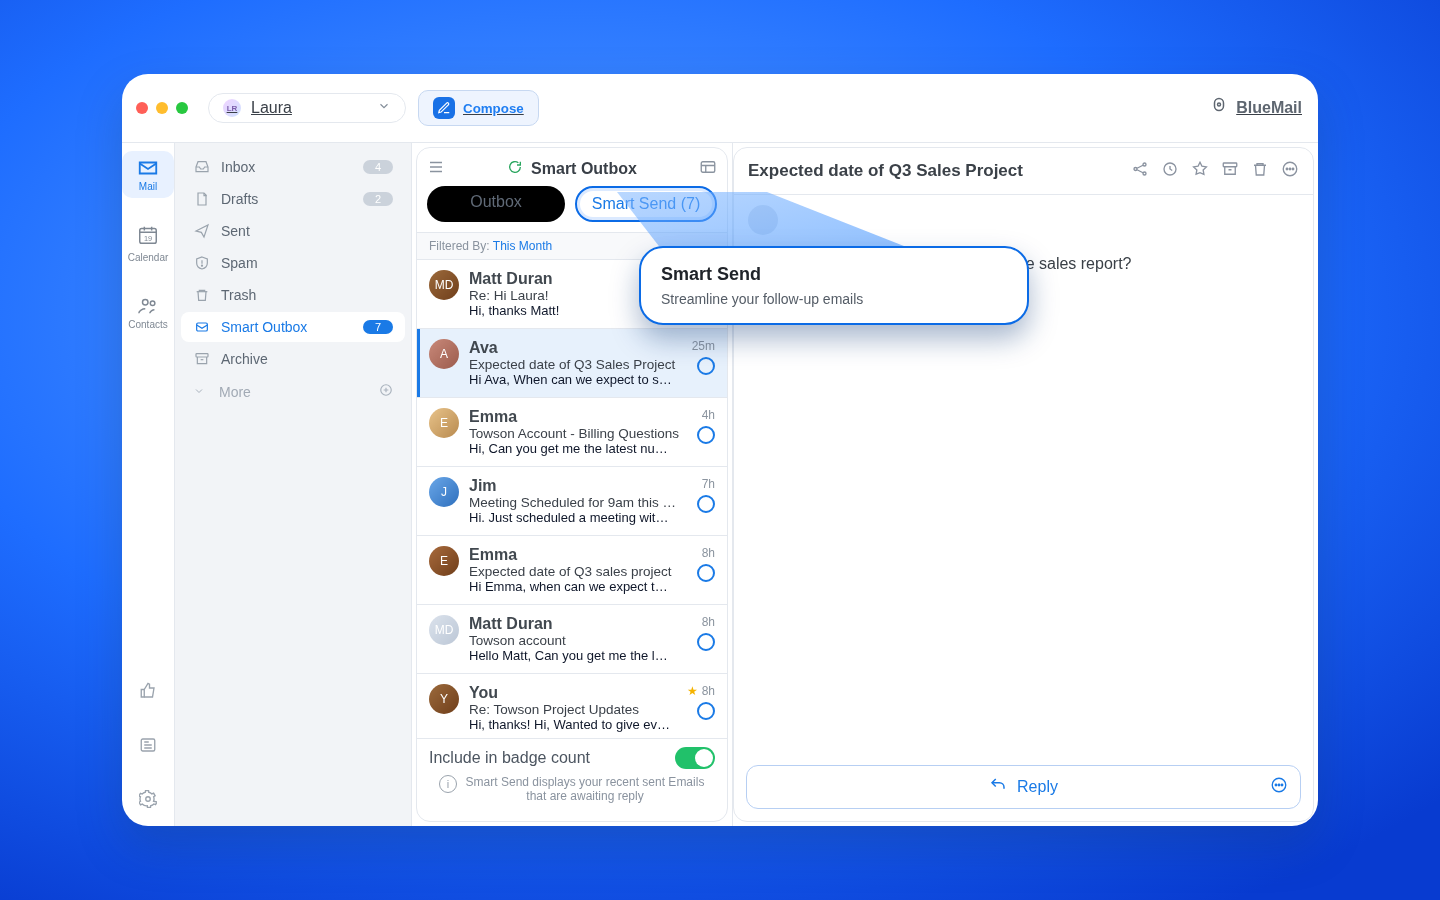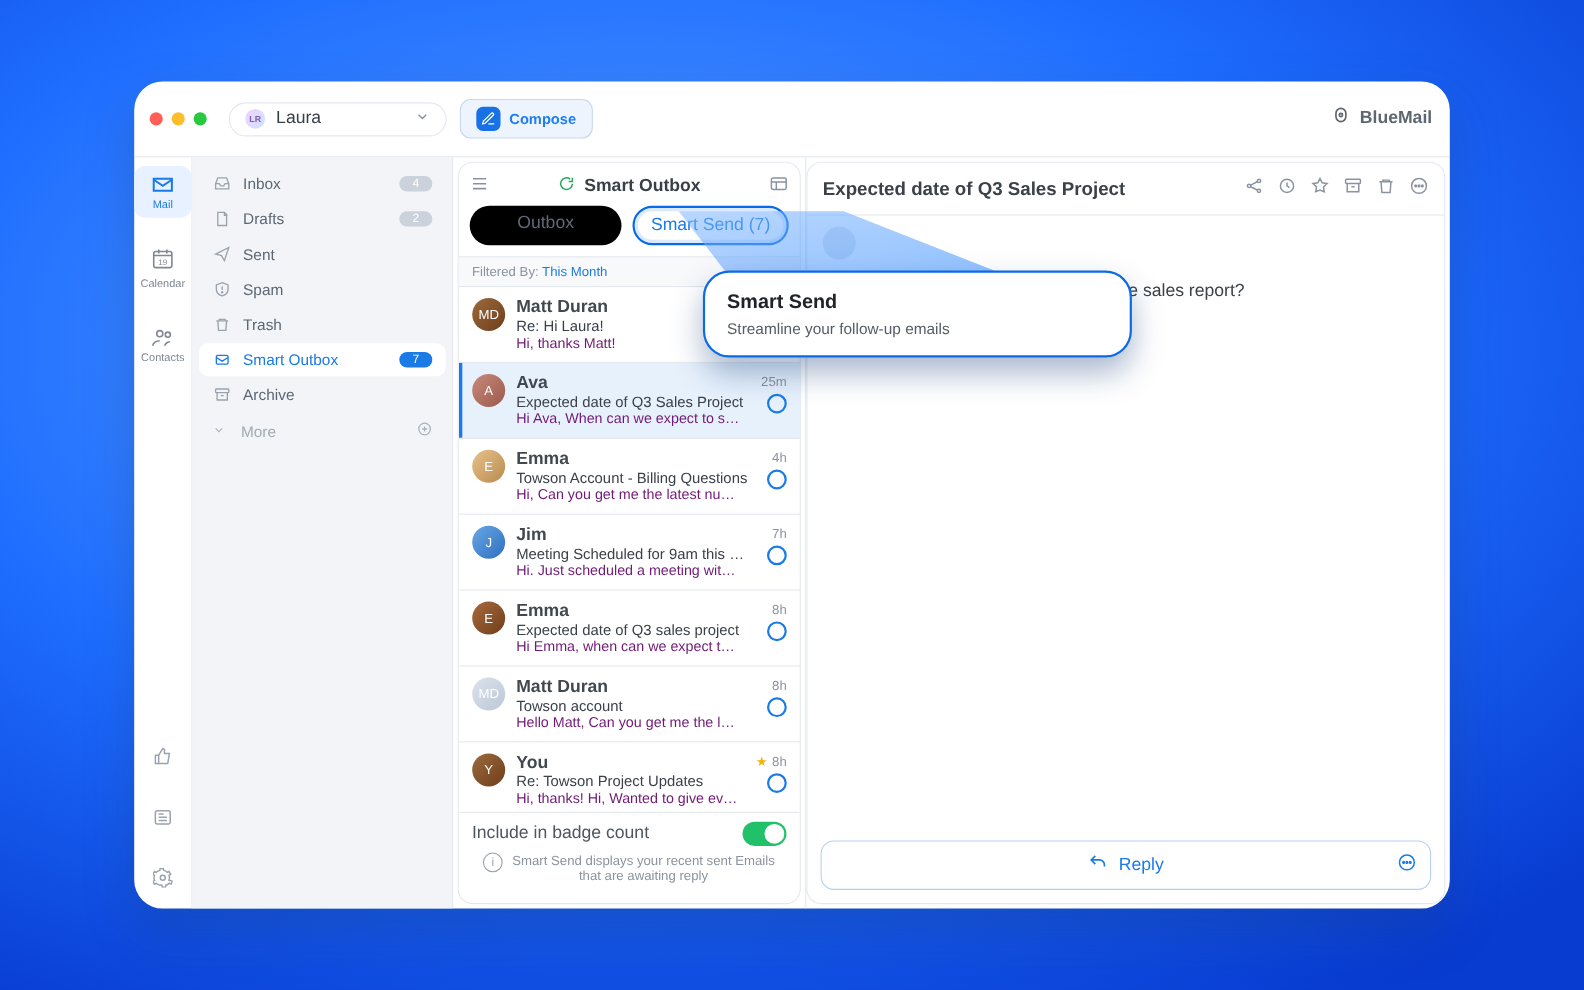--- a/index.html
+++ b/index.html
@@ -26,21 +26,21 @@
     background:radial-gradient(1200px 700px at 40% 35%,#5aa0ff 0%,#1e6dff 55%,#083bd0 100%);
     overflow:hidden;
   }
   .window{
     position:absolute;left:50%;top:50%;transform:translate(-50%,-50%);
     width:1196px;height:752px;background:var(--panel);
     border-radius:26px;box-shadow:var(--shadow);
     overflow:hidden;display:flex;flex-direction:column;
   }
   
-  .topbar{display:flex;align-items:center;gap:12px;padding:10px 16px 10px 14px;height:48px;border-bottom:1px solid var(--line);}
+  .topbar{display:flex;align-items:center;gap:12px;padding:10px 16px 10px 14px;height:48px;border-bottom:1px solid var(--line);text-decoration:underline;}
   .traffic{display:flex;gap:8px;margin-right:8px}
   .dot{width:12px;height:12px;border-radius:50%}
   .dot.red{background:#ff5f57}
   .dot.yellow{background:#ffbd2e}
   .dot.green{background:#28c840}
   .acct{display:flex;align-items:center;gap:10px;border:1px solid var(--line);border-radius:22px;padding:5px 14px;min-width:168px;justify-content:flex-start}
   .avchip{width:18px;height:18px;border-radius:50%;background:linear-gradient(135deg,#f0d3ff,#cfe2ff);display:flex;align-items:center;justify-content:center;font-size:8px;color:#7c5caa;font-weight:700}
   .acct .chev{margin-left:auto;color:#848e9a}
   .compose{display:flex;align-items:center;gap:8px;border:1px solid #c7d8f1;background:#eef4fe;color:var(--blue2);border-radius:10px;padding:6px 14px;font-weight:600}
   .compose .ico{width:22px;height:22px;border-radius:6px;background:#1971e6;color:#fff;display:flex;align-items:center;justify-content:center}
@@ -81,21 +81,21 @@
   .tabs .tab.active{background:#fff;color:var(--blue);border:2px solid #0b6be6;box-shadow:0 0 0 3px #dceaff inset}
   .filter{font-size:12px;color:#8a939f;padding:6px 12px;border-top:1px solid var(--line);border-bottom:1px solid var(--line);background:#f8f9fb}
   .filter a{color:var(--blue);text-decoration:none}
 
   .list{flex:1;min-height:0;overflow:auto}
   .msg{display:flex;gap:10px;padding:10px 12px;border-bottom:1px solid var(--line);}
   .msg .av{width:30px;height:30px;border-radius:50%;flex:0 0 30px;overflow:hidden;display:flex;align-items:center;justify-content:center;font-size:12px;color:#fff}
   .msg .body{flex:1;min-width:0}
   .msg .name{font-weight:600;color:#41484f}
   .msg .subj{font-size:13.5px;color:#3b4149;white-space:nowrap;overflow:hidden;text-overflow:ellipsis}
-  .msg .prev{font-size:13px;color:#701a75;white-space:nowrap;overflow:hidden;text-overflow:ellipsis}
+  .msg .prev{font-size:13px;color:#0f172a;white-space:nowrap;overflow:hidden;text-overflow:ellipsis}
   .msg .meta{display:flex;flex-direction:column;align-items:flex-end;gap:4px;color:#8b949f;font-size:12px}
   .ring{width:14px;height:14px;border-radius:50%;border:2px solid var(--blue)}
   .ring.grey{border-color:#c0c8d2}
   .msg.selected{background:var(--sel);position:relative}
   .msg.selected::before{content:"";position:absolute;left:0;top:0;bottom:0;width:3px;background:var(--blue)}
   .star{color:#f5b301}
 
   .midfoot{border-top:1px solid var(--line);padding:8px 12px}
   .switchrow{display:flex;align-items:center;justify-content:space-between;color:#4c5560}
   .switch{position:relative;width:40px;height:22px;background:var(--green);border-radius:22px}

